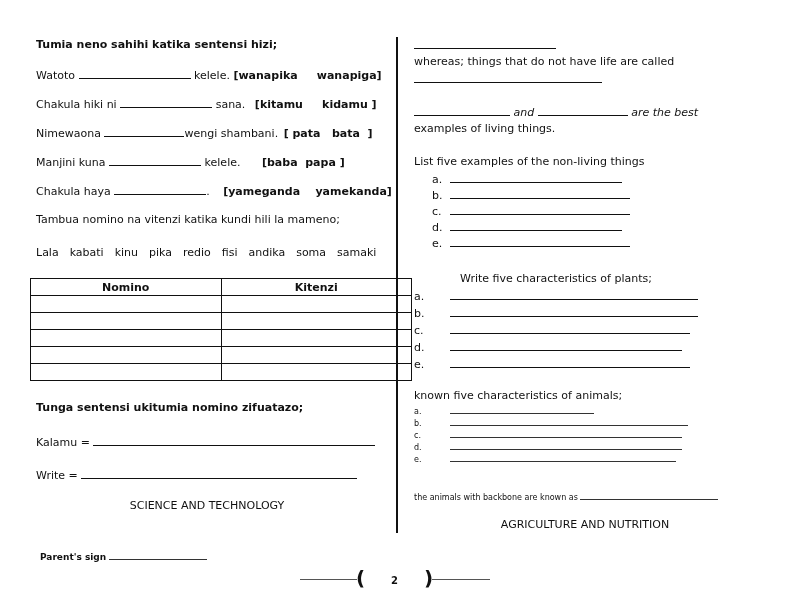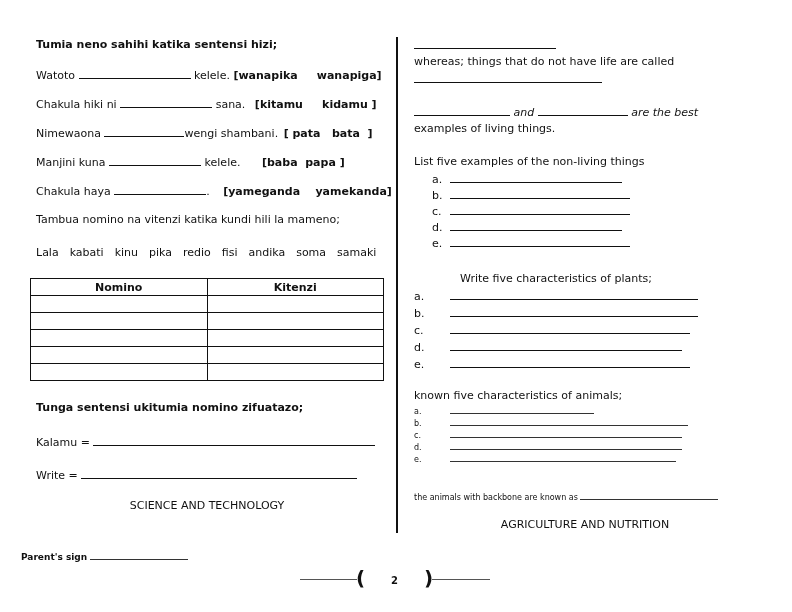--- a/index.html
+++ b/index.html
@@ -5,21 +5,21 @@
   html, body { margin: 0; padding: 0; background: #ffffff; }
   body { width: 792px; height: 612px; position: relative; overflow: hidden;
          font-family: "DejaVu Sans", sans-serif; color: #111; }
   .abs { position: absolute; white-space: nowrap; }
   .t { font-size: 11px; line-height: 14px; }
   .ts { font-size: 8px; line-height: 10px; }
   .b { font-weight: bold; }
   .blank { display: inline-block; border-bottom: 1px solid #111; height: 10px; vertical-align: baseline; }
   .blank-thin { display: inline-block; border-bottom: 1px solid #333; height: 8px; vertical-align: baseline; }
   .divider { position: absolute; left: 396px; top: 37px; width: 1.5px; height: 496px; background: #111; }
-  table.nv { position: absolute; left: 30px; top: 278px; width: 354px; border-collapse: collapse; }
+  table.nv { position: absolute; left: 30px; top: 278px; width: 382px; border-collapse: collapse; }
   table.nv th, table.nv td { border: 1px solid #111; height: 16px; padding: 0; font-size: 11px; }
   table.nv th { font-weight: bold; text-align: center; }
   .list-label { display: inline-block; width: 36px; }
   .hr-line { position: absolute; height: 1px; background: #555; }
   .bracket { position: absolute; font-size: 20px; font-weight: bold; line-height: 20px; }
 </style>
 </head>
 <body>
 
 <div class="abs t b" style="left:36px;top:38px;">Tumia neno sahihi katika sentensi hizi;</div>
@@ -145,21 +145,21 @@
   <div class="ts" style="height:12px;"><span class="list-label">e.</span><span class="blank-thin" style="width:226px;"></span></div>
 </div>
 
 <div class="abs ts" style="left:414px;top:491px;">
   <span>the animals with backbone are known as</span>
   <span class="blank-thin" style="width:138px;"></span>
 </div>
 
 <div class="abs t" style="left:414px;top:518px;width:342px;text-align:center;">AGRICULTURE AND NUTRITION</div>
 
-<div class="abs ts b" style="left:21px;top:551px;font-size:9px;">
+<div class="abs ts b" style="left:40px;top:551px;font-size:9px;">
   <span>Parent's sign</span>
   <span class="blank-thin" style="width:98px;"></span>
 </div>
 
 <div class="hr-line" style="left:300px;top:579px;width:57px;"></div>
 <div class="bracket" style="left:356px;top:568px;">(</div>
 <div class="abs b" style="left:391px;top:575px;font-size:10px;">2</div>
 <div class="bracket" style="left:424px;top:568px;">)</div>
 <div class="hr-line" style="left:432px;top:579px;width:58px;"></div>
 

